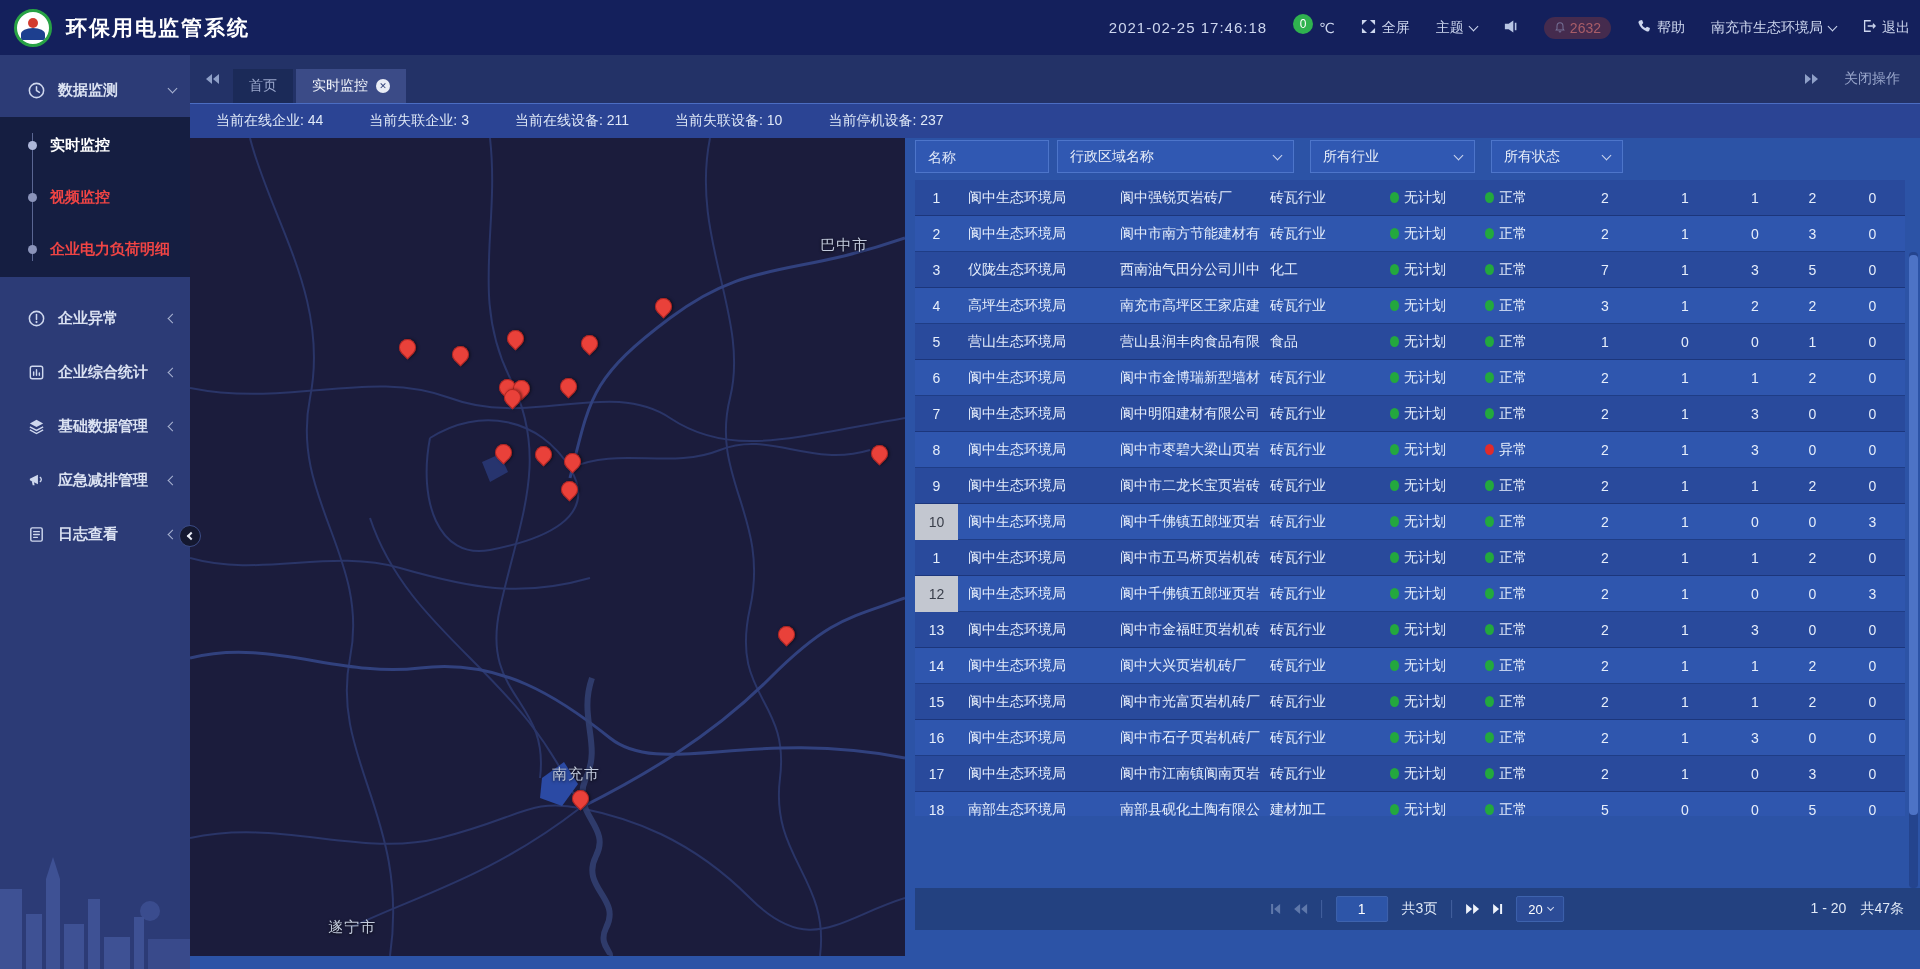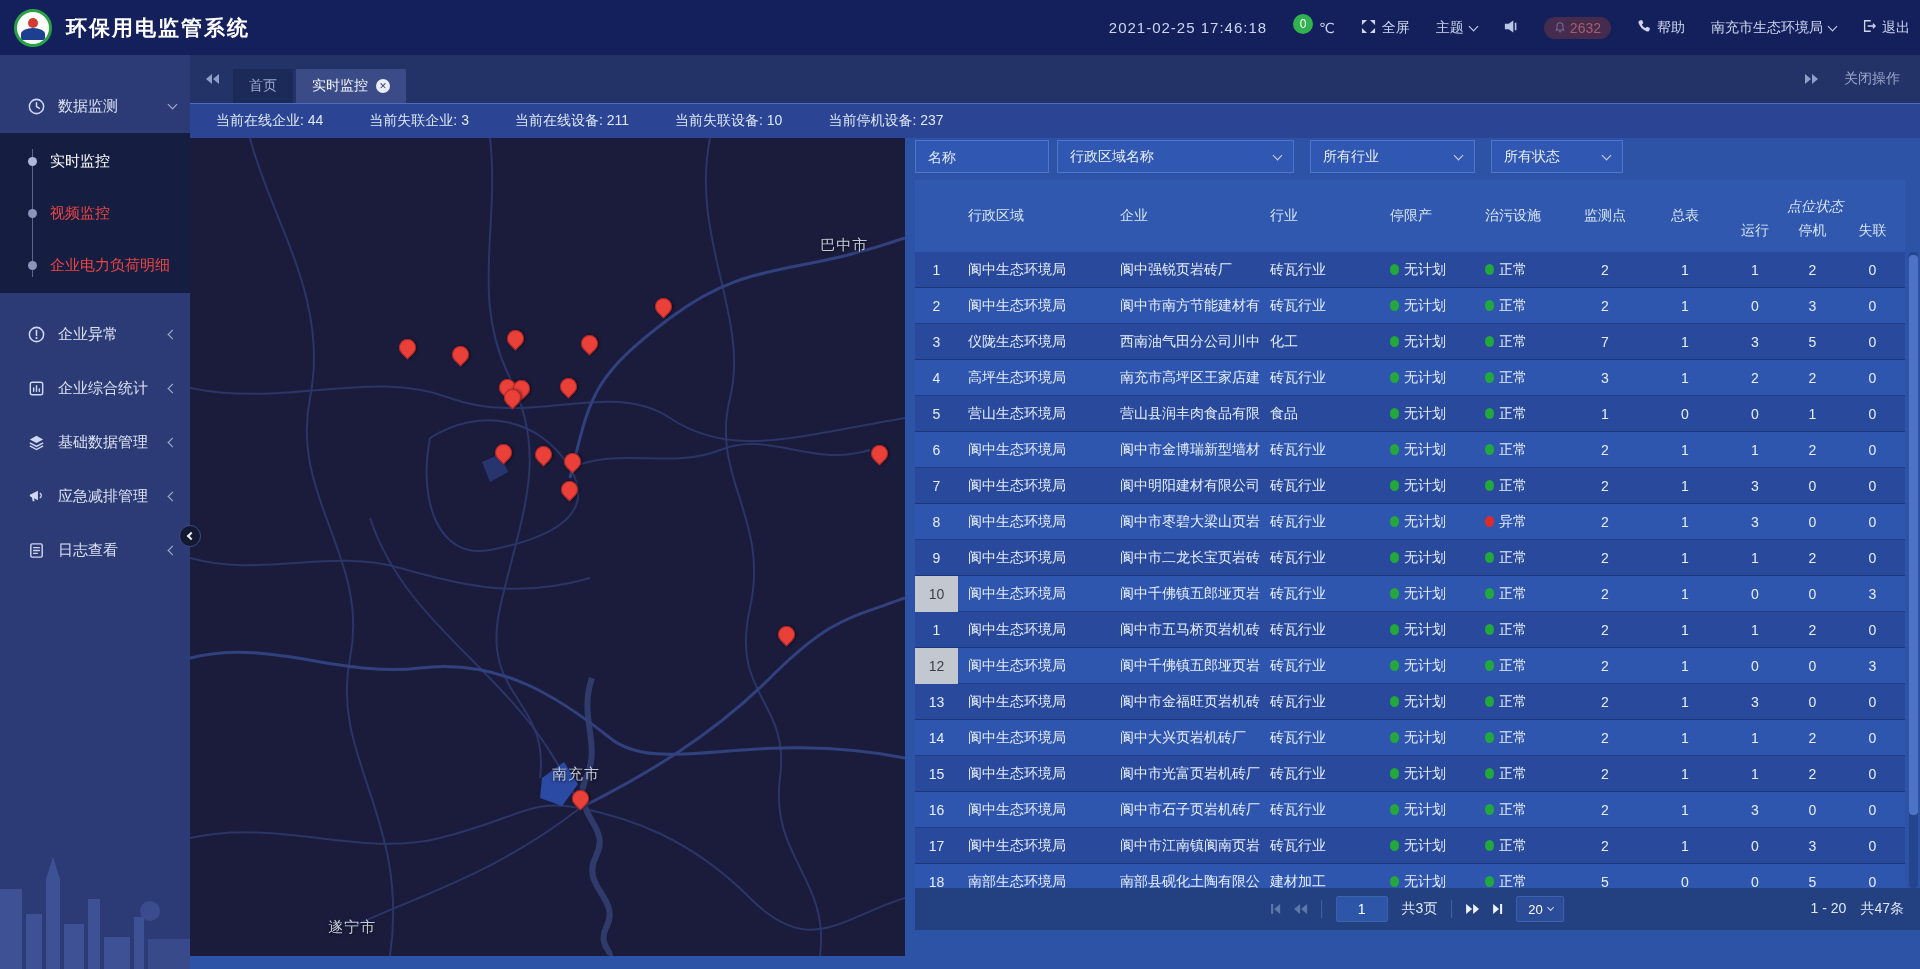--- a/index.html
+++ b/index.html
@@ -13,21 +13,21 @@
   .logo::after { content:""; position:absolute; left:4px; top:16px; width:24px; height:12px; background:#1d3f8f; border-radius:50% 50% 0 0; }
   .app-title { color:#fff; font-size:21px; font-weight:bold; letter-spacing:2px; margin-left:14px; }
   .header-right { margin-left:auto; display:flex; align-items:center; gap:26px; padding-right:10px; color:#cdd6ee; font-size:14px; }
   .hitem { display:flex; align-items:center; gap:6px; white-space:nowrap; }
   .datetime { font-size:15px; letter-spacing:1px; }
   .temp-circle { width:20px; height:20px; border-radius:50%; background:#2fb24f; color:#fff; font-size:12px; display:flex; align-items:center; justify-content:center; margin-top:-8px; }
   .badge-pill { background:#452b4e; border-radius:11px; height:22px; padding:0 10px; display:flex; align-items:center; gap:4px; color:#a85d68; font-size:14px; }
   .chev-down { width:7px; height:7px; border-right:1.5px solid #cdd6ee; border-bottom:1.5px solid #cdd6ee; transform:rotate(45deg); margin-top:-3px; display:inline-block; }
 
   
-  .sidebar { position:absolute; left:0; top:55px; width:190px; bottom:0; background:#2c3b76; z-index:20; overflow:hidden; padding-top:24px; }
+  .sidebar { position:absolute; left:0; top:55px; width:190px; bottom:0; background:#2c3b76; z-index:20; overflow:hidden; padding-top:8px;font-weight:bold; }
   .skyline { position:absolute; left:0; bottom:0; width:190px; height:150px; opacity:.55; }
   .menu-item { height:54px; display:flex; align-items:center; padding:0 14px 0 26px; color:#dbe2f2; font-size:15px; cursor:pointer; position:relative; }
   .menu-item .micon { width:20px; height:20px; margin-right:12px; display:flex; align-items:center; justify-content:center; flex:none; }
   .menu-item .mlabel { flex:1; white-space:nowrap; }
   .chev-left { width:7px; height:7px; border-left:1.5px solid #aab4d2; border-bottom:1.5px solid #aab4d2; transform:rotate(45deg); }
   .chev-open { width:7px; height:7px; border-right:1.5px solid #aab4d2; border-bottom:1.5px solid #aab4d2; transform:rotate(45deg); margin-top:-3px; }
   .submenu { background:#151e41; margin-bottom:14px; position:relative; padding:2px 0; }
   .submenu::before { content:""; position:absolute; left:32px; top:16px; bottom:16px; width:1px; background:#5a6692; }
   .sub-item { height:52px; display:flex; align-items:center; padding-left:50px; color:#ef4444; font-size:15px; cursor:pointer; position:relative; white-space:nowrap; }
   .sub-item::before { content:""; position:absolute; left:28px; top:22px; width:9px; height:9px; border-radius:50%; background:#8b94ba; }
@@ -369,38 +369,20 @@
         <span>所有行业</span>
         <span class="chev-down"></span>
       </div>
       <div class="fbox" style="width:132px; margin-left:16px;">
         <span>所有状态</span>
         <span class="chev-down"></span>
       </div>
     </div>
 
     <div class="table">
-      <div class="thead">
-        <div class="th center" style="width:43px;"></div>
-        <div class="th left" style="width:152px;">行政区域</div>
-        <div class="th left" style="width:150px;">企业</div>
-        <div class="th left" style="width:120px;">行业</div>
-        <div class="th left" style="width:95px;">停限产</div>
-        <div class="th left" style="width:90px;">治污设施</div>
-        <div class="th center" style="width:80px;">监测点</div>
-        <div class="th center" style="width:80px;">总表</div>
-        <div class="group-col" style="width:180px;">
-          <div class="group-title">点位状态</div>
-          <div class="group-subs">
-            <div class="th center" style="width:60px;">运行</div>
-            <div class="th center" style="width:55px;">停机</div>
-            <div class="th center" style="width:65px;">失联</div>
-          </div>
-        </div>
-      </div>
       <div class="tbody" id="rows-root">
           <div class="trow odd">
     <div class="c numcell" style="width:43px;">1</div>
     <div class="c left" style="width:152px;">阆中生态环境局</div>
     <div class="c left" style="width:150px;">阆中强锐页岩砖厂</div>
     <div class="c left" style="width:120px;">砖瓦行业</div>
     <div class="c left" style="width:95px;"><i class="dot green"></i><span>无计划</span></div>
     <div class="c left" style="width:90px;"><i class="dot green"></i><span>正常</span></div>
     <div class="c center" style="width:80px;">2</div>
     <div class="c center" style="width:80px;">1</div>

